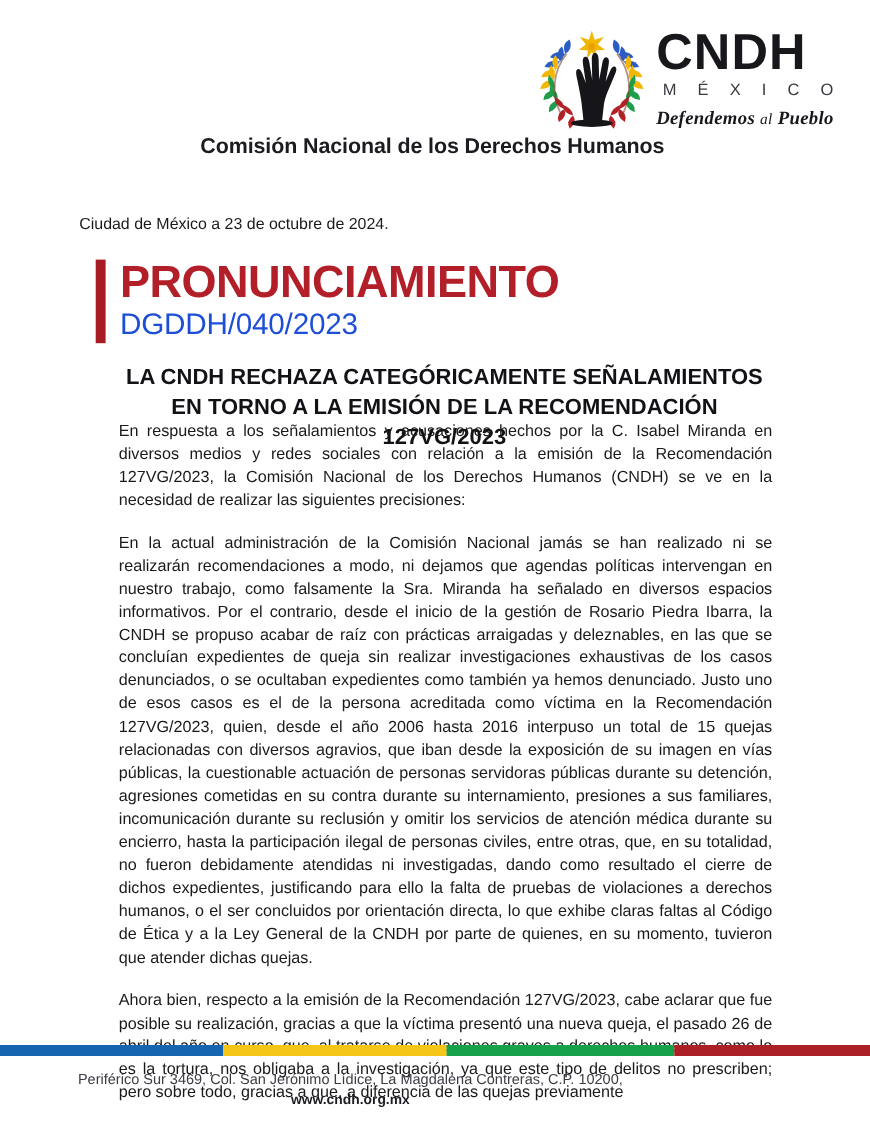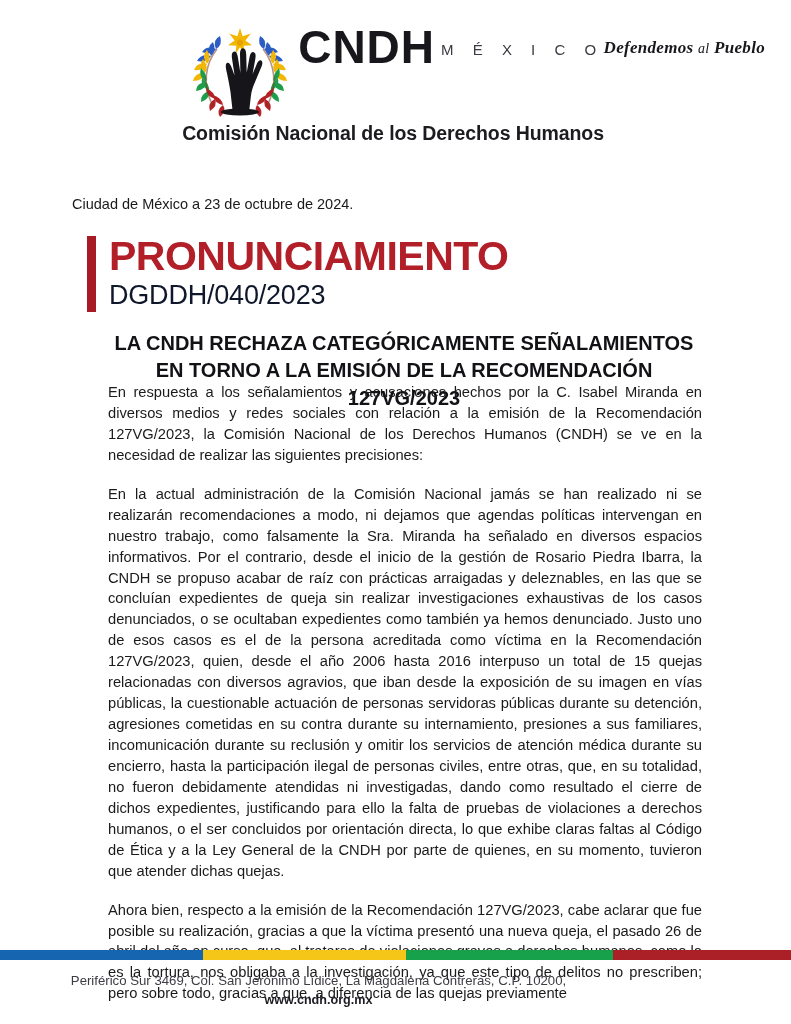--- a/index.html
+++ b/index.html
@@ -45,21 +45,22 @@
     width: 108px;
     height: 96px;
     position: relative;
     flex: 0 0 auto;
   }
 
   .logo-words {
     margin-left: 4px;
     padding-top: 4px;
     display: flex;
-    align-items: center;
+    flex-direction: column;
+    align-items: flex-start;
   }
 
   .logo-cndh {
     font-family: "Liberation Sans", sans-serif;
     font-weight: bold;
     font-size: 46px;
     letter-spacing: 1px;
     line-height: 0.95;
     color: #17171c;
   }
@@ -151,21 +152,21 @@
   .pron {
     font-size: 41px;
     font-weight: bold;
     color: #B21F29;
     line-height: 0.98;
     letter-spacing: -0.5px;
   }
   .docnum {
     font-size: 27px;
     font-weight: normal;
-    color: #0f172a;
+    color: #1d4ed8;
     line-height: 1.05;
     margin-top: 5px;
     letter-spacing: -0.2px;
   }
 
   
   .headline {
     position: absolute;
     left: 108px;
     top: 330px;

